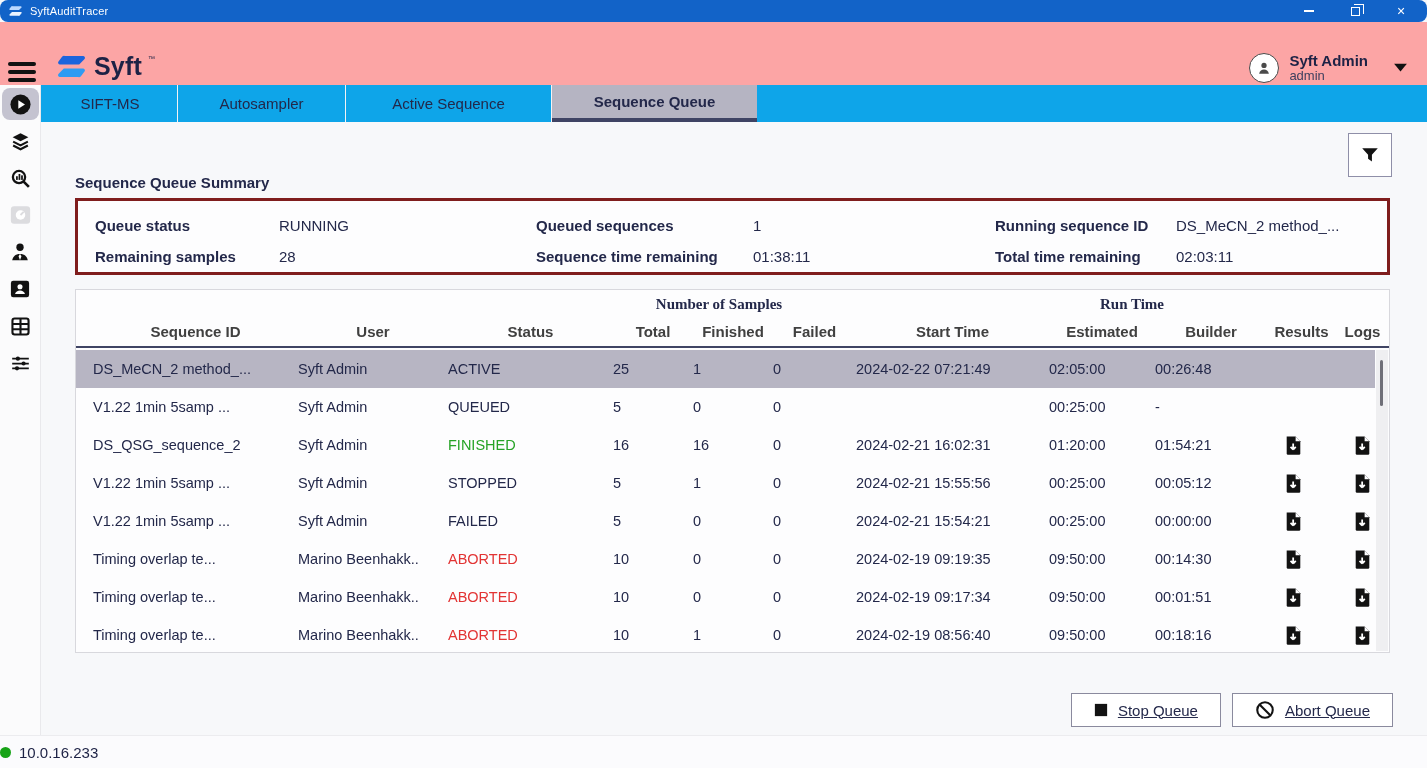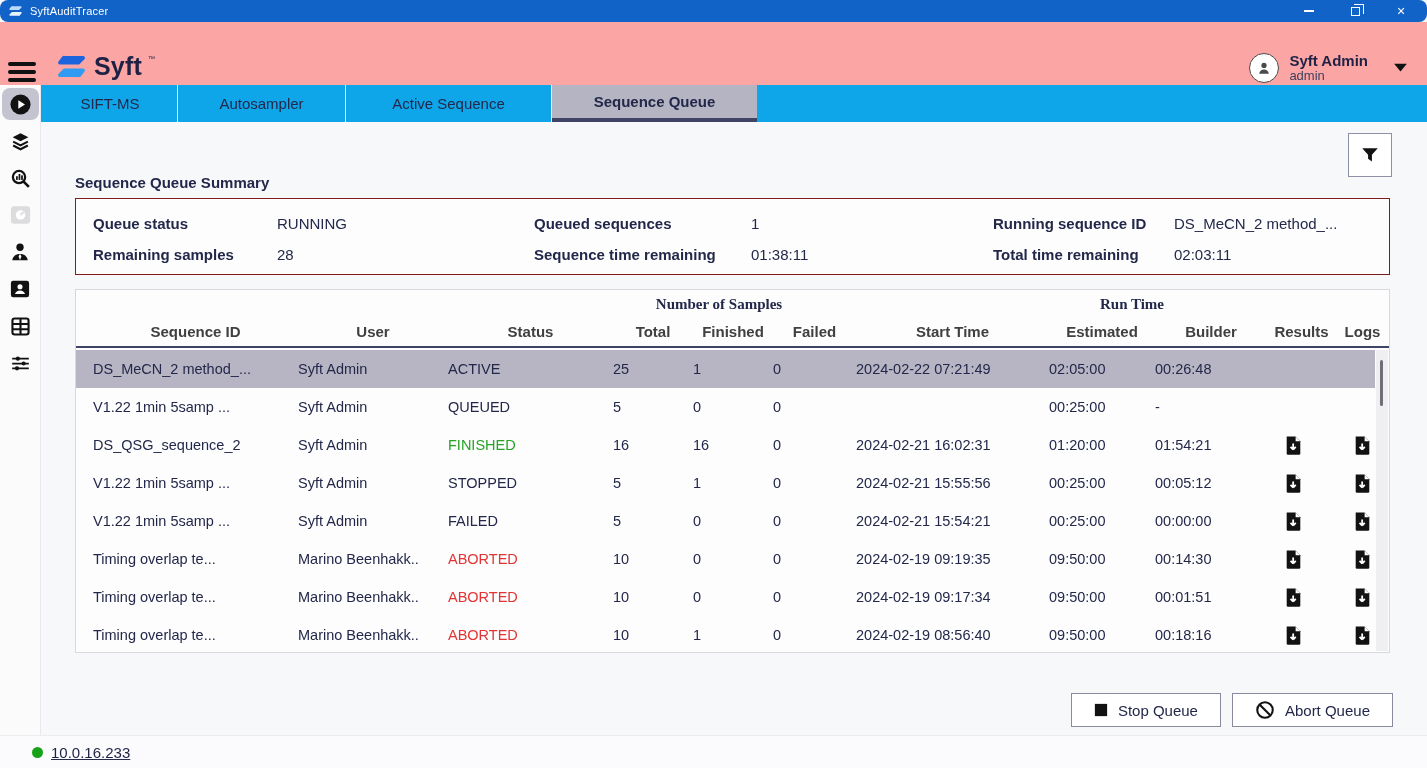--- a/index.html
+++ b/index.html
@@ -40,42 +40,42 @@
 
   
   .tabbar { position:absolute; top:85px; left:41px; right:0; height:37px; background:#0ea5e9; display:flex; padding-left:2px; }
   .tab { height:37px; display:flex; align-items:center; justify-content:center; font-size:15px; font-weight:500; color:#23284a; border-right:1px solid #f3f3f5; cursor:pointer; }
   .tab.active { background:#b5b4c2; border-bottom:4px solid #3f4464; font-weight:600; border-right:none; }
 
   
   .content { position:absolute; top:122px; left:41px; right:0; bottom:33px; background:#f7f8fa; }
   .filter-btn { position:absolute; left:1307px; top:11px; width:44px; height:44px; background:#fff; border:1px solid #8f8fa8; display:flex; align-items:center; justify-content:center; cursor:pointer; }
   .summary-title { position:absolute; left:34px; top:52px; font-size:15px; font-weight:bold; color:#23284a; }
-  .summary-box { position:absolute; left:34px; top:76px; width:1315px; height:77px; background:#fdfdfe; border:1px solid #7f1d1d; display:grid; grid-template-columns:184px 257px 217px 242px 181px 1fr; grid-auto-rows:31px; padding:9px 0 0 17px; align-items:center; }
+  .summary-box { position:absolute; left:34px; top:76px; width:1315px; height:77px; background:#fdfdfe; border:3px solid #7f1d1d; display:grid; grid-template-columns:184px 257px 217px 242px 181px 1fr; grid-auto-rows:31px; padding:9px 0 0 17px; align-items:center; }
   .sum-label { font-size:15px; font-weight:bold; color:#23284a; }
   .sum-value { font-size:15px; color:#23284a; }
 
   
   .table-box { position:absolute; left:34px; top:167px; width:1315px; height:364px; background:#fdfdfe; border:1px solid #d8d8dd; overflow:hidden; }
   .grp-hdr { position:absolute; top:6px; transform:translateX(-50%); font-size:15px; font-weight:bold; color:#23284a; white-space:nowrap;font-family:Liberation Serif, serif; }
   .col-hdrs { position:absolute; top:26px; left:0; width:1313px; height:32px; display:grid; grid-template-columns:205px 150px 165px 80px 80px 83px 193px 106px 112px 69px 53px; padding-left:17px; align-items:center; border-bottom:2px solid #3f4464; }
   .col-hdr { font-size:15px; font-weight:bold; color:#404040; white-space:nowrap;text-align:center; }
   .rows { position:absolute; top:60px; left:0; right:14px; bottom:0; }
   .trow { display:grid; grid-template-columns:205px 150px 165px 80px 80px 83px 193px 106px 112px 69px 53px; padding-left:17px; height:38px; align-items:center; cursor:pointer; }
   .tcell { font-size:14.5px; color:#23284a; white-space:nowrap; overflow:hidden; }
   .dl-btn { width:24px; height:26px; display:flex; align-items:center; justify-content:center; cursor:pointer; margin-left:14px; }
   .vscroll { position:absolute; top:60px; right:1px; width:12px; bottom:1px; background:#efeff1; }
   .vthumb { position:absolute; top:10px; left:4px; width:3px; height:46px; background:#6f6f78; border-radius:2px; cursor:pointer; }
 
   
-  .actions { position:absolute; left:0; right:34px; top:571px; display:flex; justify-content:flex-end; gap:11px; }
+  .actions { position:absolute; left:0; right:34px; top:571px; display:flex; justify-content:flex-end; gap:11px;text-decoration:underline; }
   .act-btn { height:34px; background:#fff; border:1px solid #8a8a9e; display:flex; align-items:center; justify-content:center; gap:10px; font-size:15px; color:#23284a; padding:0 22px; cursor:pointer; min-width:143px; }
 
   
-  .statusbar { position:absolute; left:0; right:0; bottom:0; height:33px; background:#fbfbfd; border-top:1px solid #ececef; display:flex; align-items:center; padding-left:32px; gap:8px;text-decoration:underline; }
+  .statusbar { position:absolute; left:0; right:0; bottom:0; height:33px; background:#fbfbfd; border-top:1px solid #ececef; display:flex; align-items:center; gap:8px; }
   .conn-dot { width:11px; height:11px; border-radius:50%; }
   .ip-text { font-size:15px; color:#1d2245; }
 
   svg { display:block; }
 </style>
 </head>
 <body>
 
 <div class="app">
 

